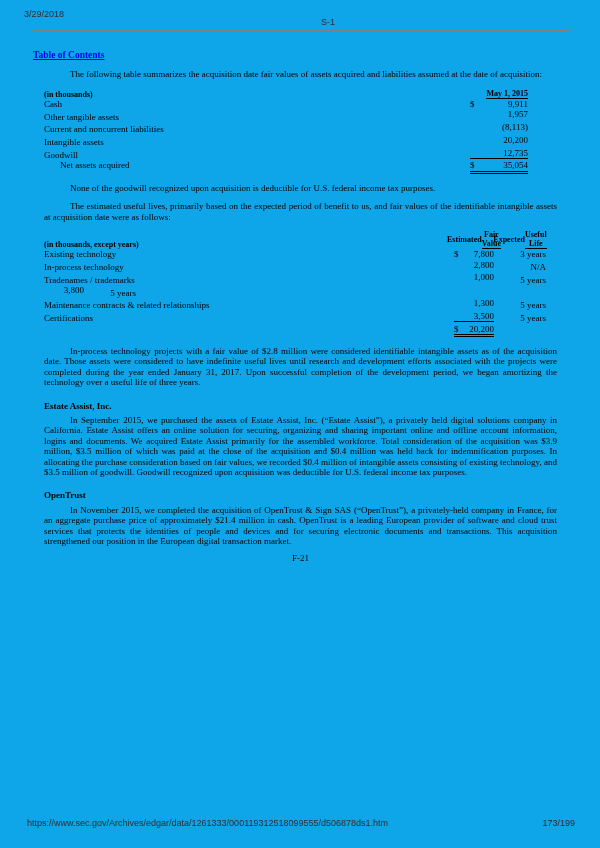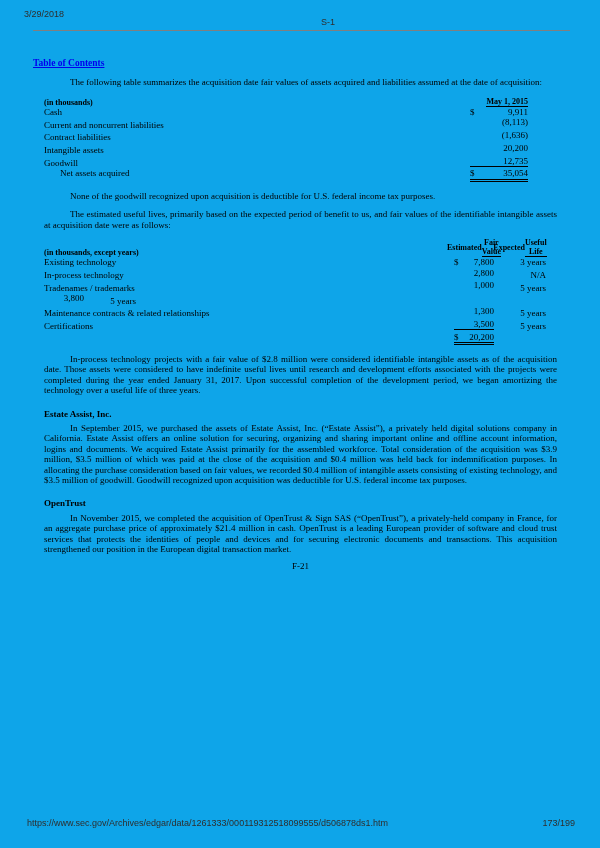--- a/index.html
+++ b/index.html
@@ -26,21 +26,21 @@
     border-top: 1px solid #7f7f7f;
   }
   .print-footer {
     position: absolute; top: 818px; left: 27px; width: 548px;
     font-family: "Liberation Sans", sans-serif;
     font-size: 9px; color: #2e2e2e;
     display: flex; justify-content: space-between;
   }
   
   .content {
-    position: absolute; top: 16px; left: 0; width: 600px;
+    position: absolute; top: 8px; left: 0; width: 600px;
     padding: 42px 43px 0 44px;
     font-size: 9px; line-height: 10.4px;
   }
   .toc-link-wrap { margin-left: -11px; }
   .toc-link {
     color: #0000EE; font-weight: bold; text-decoration: underline;
     font-size: 9.5px; cursor: pointer;
   }
   p.para { margin-top: 9px; text-align: justify; text-indent: 26px; }
   p.para.tight { margin-top: 8px; }
@@ -103,31 +103,31 @@
         <span class="t1-val headcell"><span class="datehead">May 1, 2015</span></span>
       </div>
       <div class="t-row">
         <span class="t-label">Cash</span>
         <span class="t1-val">
             <span>$</span>
             <span>9,911</span>
           </span>
       </div>
       <div class="t-row">
+        <span class="t-label">Other tangible assets</span>
+        <span class="t1-val">
+            <span></span>
+            <span>1,957</span>
+          </span>
+      </div>
+      <div class="t-row">
         <span class="t-label">Current and noncurrent liabilities</span>
         <span class="t1-val">
             <span></span>
             <span>(8,113)</span>
-          </span>
-      </div>
-      <div class="t-row">
-        <span class="t-label">Contract liabilities</span>
-        <span class="t1-val">
-            <span></span>
-            <span>(1,636)</span>
           </span>
       </div>
       <div class="t-row">
         <span class="t-label">Intangible assets</span>
         <span class="t1-val">
             <span></span>
             <span>20,200</span>
           </span>
       </div>
       <div class="t-row">

